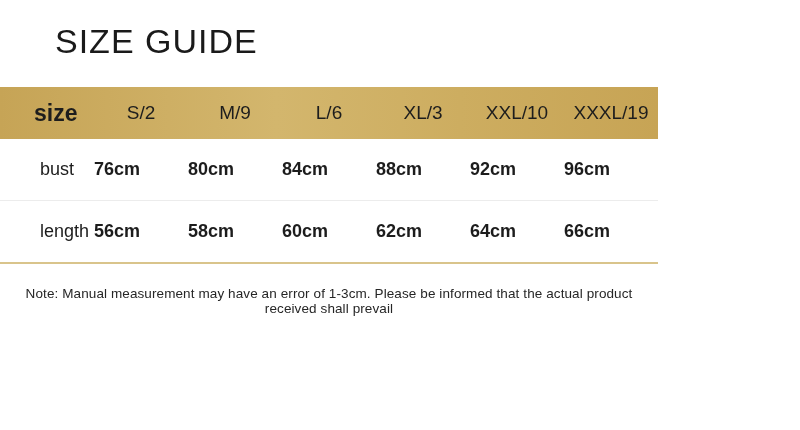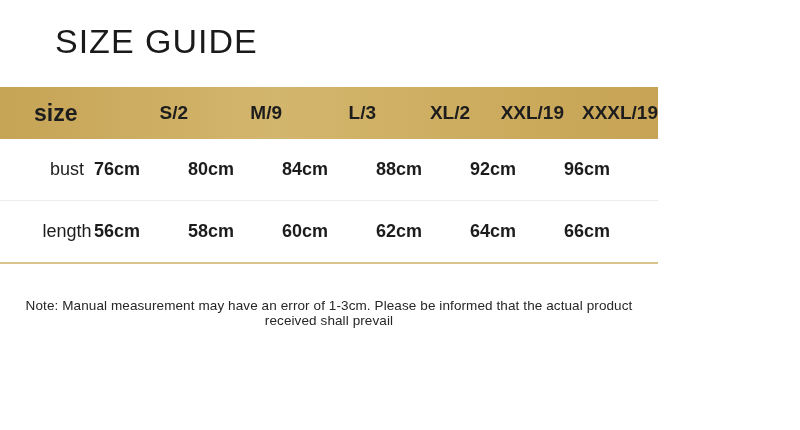--- a/index.html
+++ b/index.html
@@ -38,23 +38,23 @@
     table-layout: fixed;
   }
   table.size-table thead tr {
     background: #c8a75a;
     background: linear-gradient(90deg, #c6a456 0%, #d3b66d 42%, #cdad60 70%, #c7a455 100%);
     padding-left: 19px;
   }
   table.size-table thead th {
     height: 52px;
     font-size: 19px;
-    font-weight: 700;
+    font-weight: 400;
     color: #1d1d1d;
-    text-align: right;
+    text-align: center;
     vertical-align: middle;
     padding: 0;
   }
   table.size-table thead th.col-label {
     text-align: left;
     padding-left: 34px;
     font-size: 23px;
     font-weight: 700;
   }
   table.size-table tbody td {
@@ -64,56 +64,56 @@
     color: #1c1c1c;
     text-align: left;
     vertical-align: middle;
     padding: 0;
     border-bottom: 1px solid #ececec;
   }
   table.size-table tbody tr:last-child td {
     border-bottom: none;
   }
   table.size-table tbody td.row-label {
-    text-align: center;
+    text-align: left;
     padding-left: 40px;
     font-weight: 400;
     font-size: 18px;
   }
   .divider {
     width: 100%;
     height: 2px;
     background: #d9c48b;
   }
   .note {
     text-align: center;
     font-size: 13.5px;
     color: #262626;
-    padding-top: 34px;
+    padding-top: 22px;
     font-weight: 400;
     letter-spacing: 0.1px;
   }
 </style>
 </head>
 <body>
 
 <div class="page">
 
   <div class="title">SIZE GUIDE</div>
 
   <div class="table-wrap">
     <table class="size-table">
       <thead>
         <tr>
           <th class="col-label">size</th>
           <th>S/2</th>
           <th>M/9</th>
-          <th>L/3</th>
-          <th>XL/2</th>
-          <th>XXL/19</th>
+          <th>L/6</th>
+          <th>XL/3</th>
+          <th>XXL/10</th>
           <th>XXXL/19</th>
         </tr>
       </thead>
       <tbody>
         <tr>
           <td class="row-label">bust</td>
           <td>76cm</td>
           <td>80cm</td>
           <td>84cm</td>
           <td>88cm</td>

